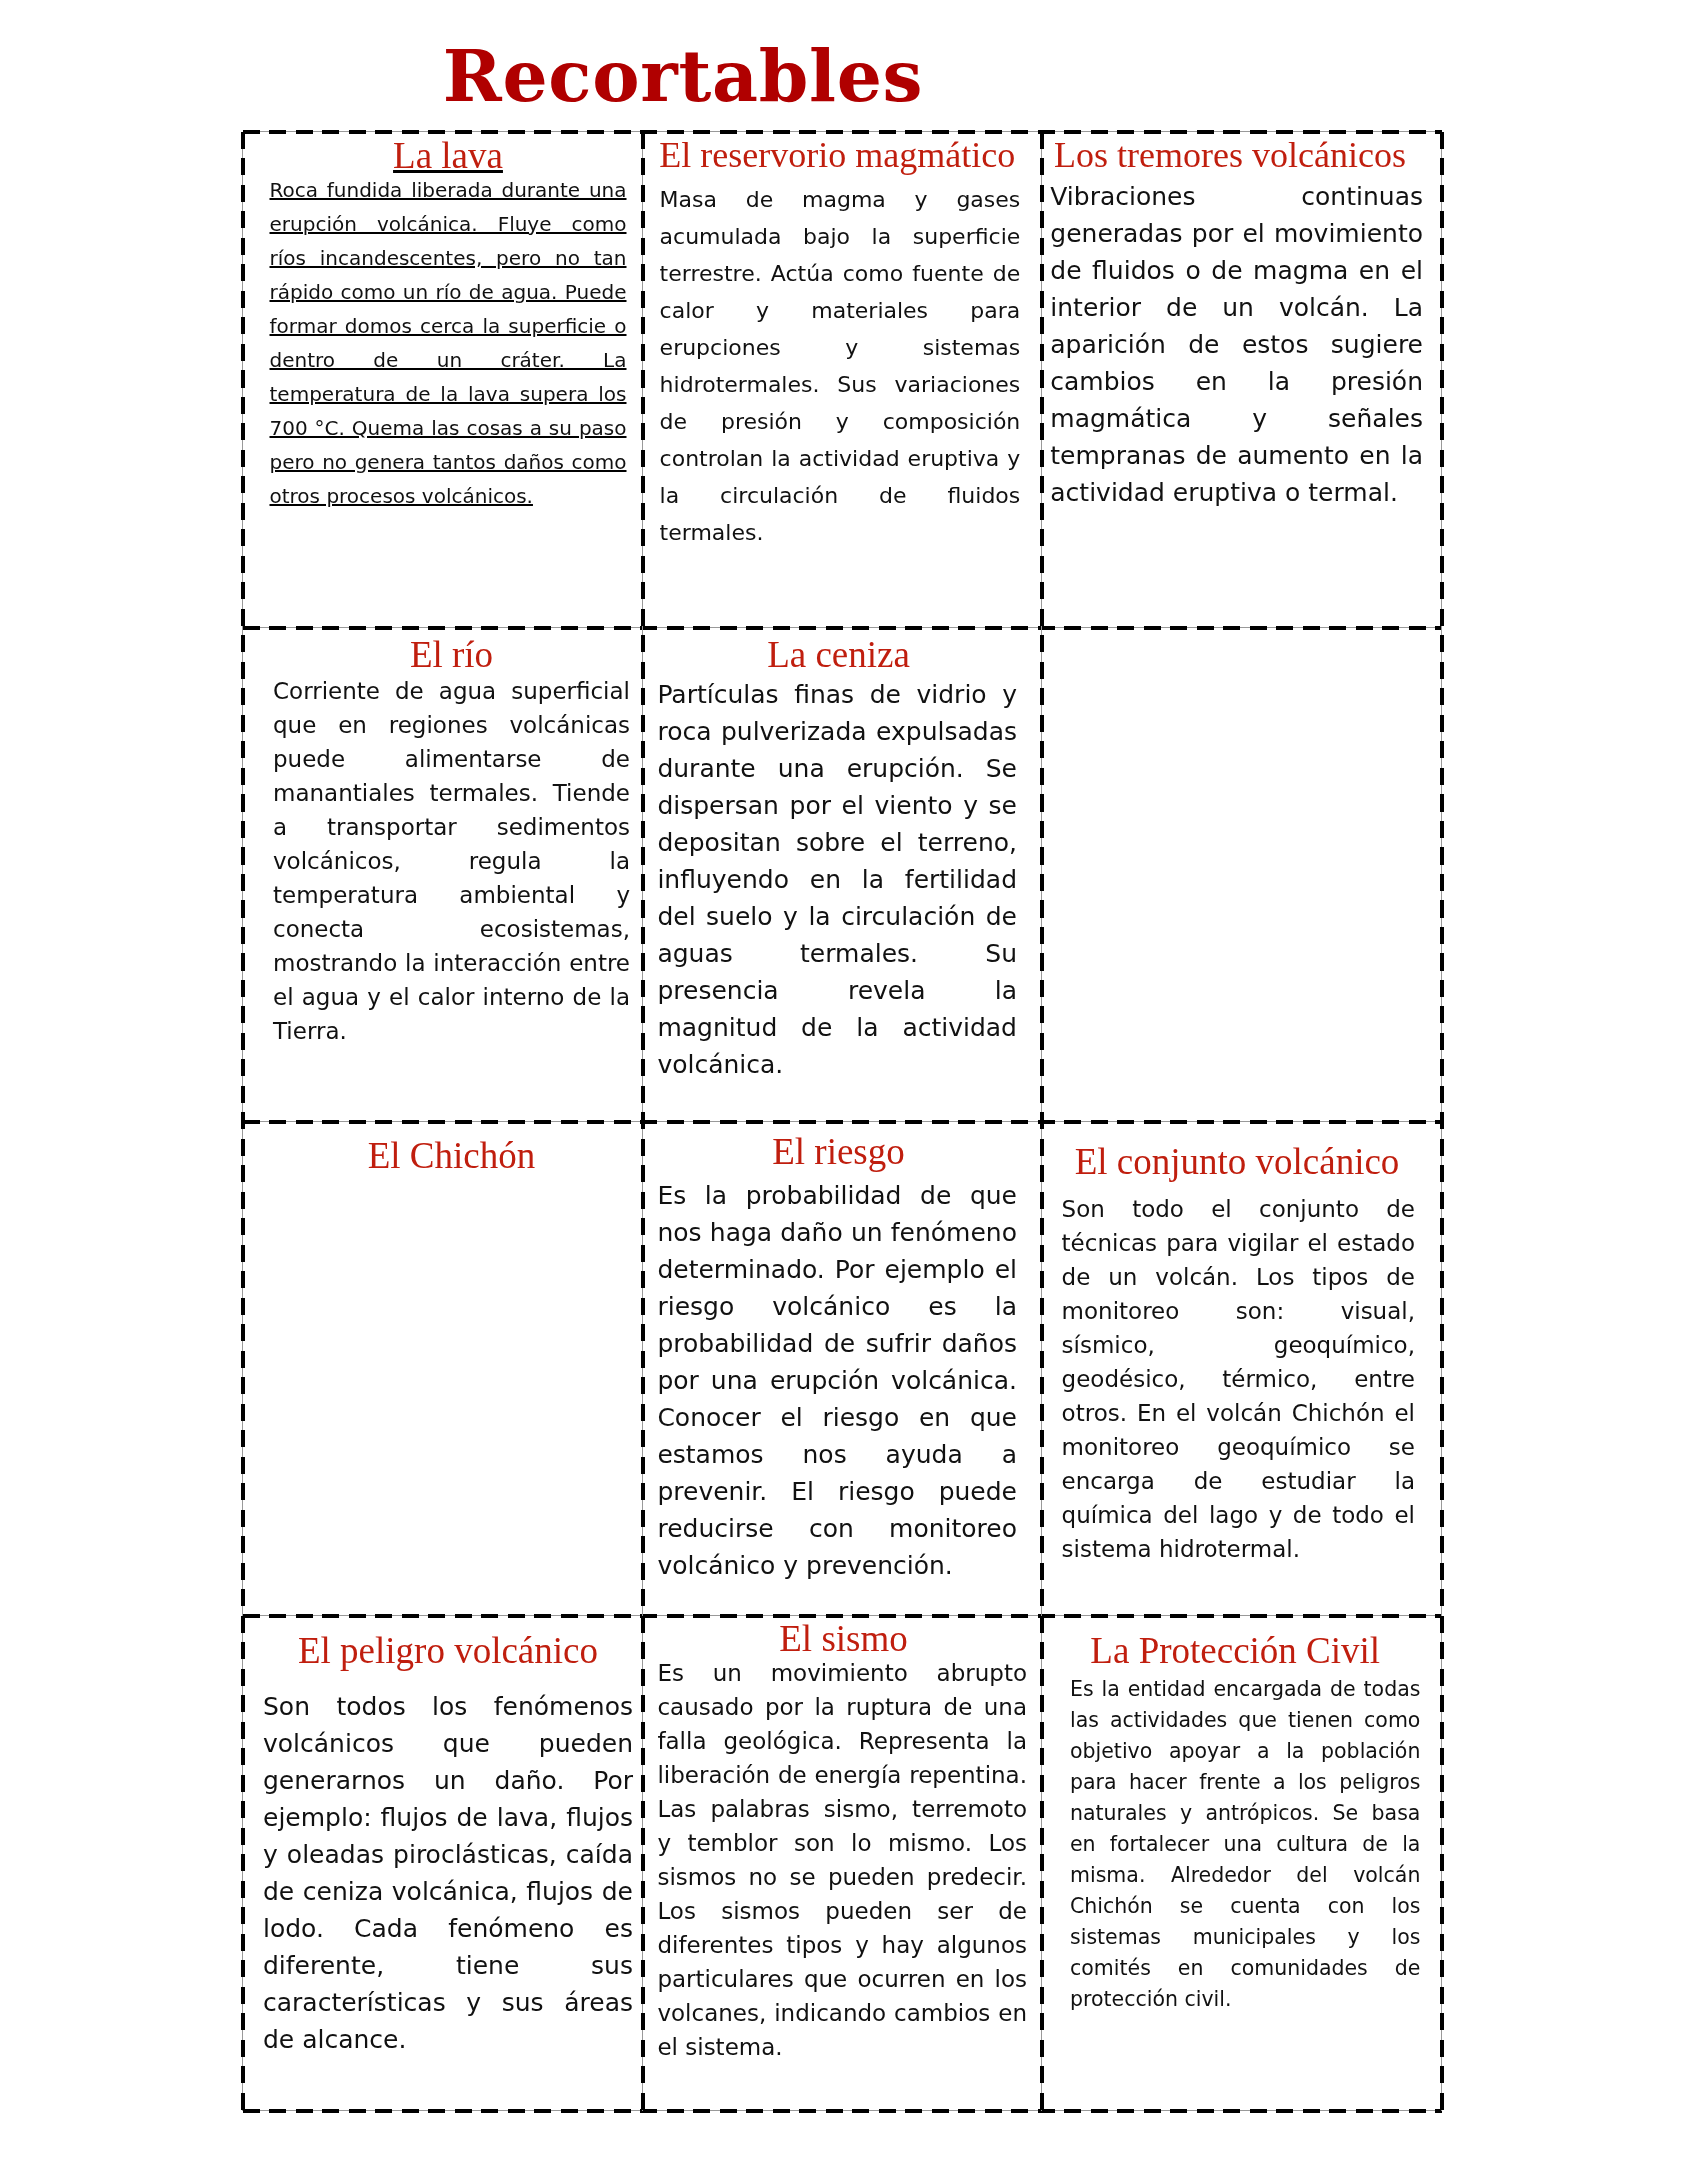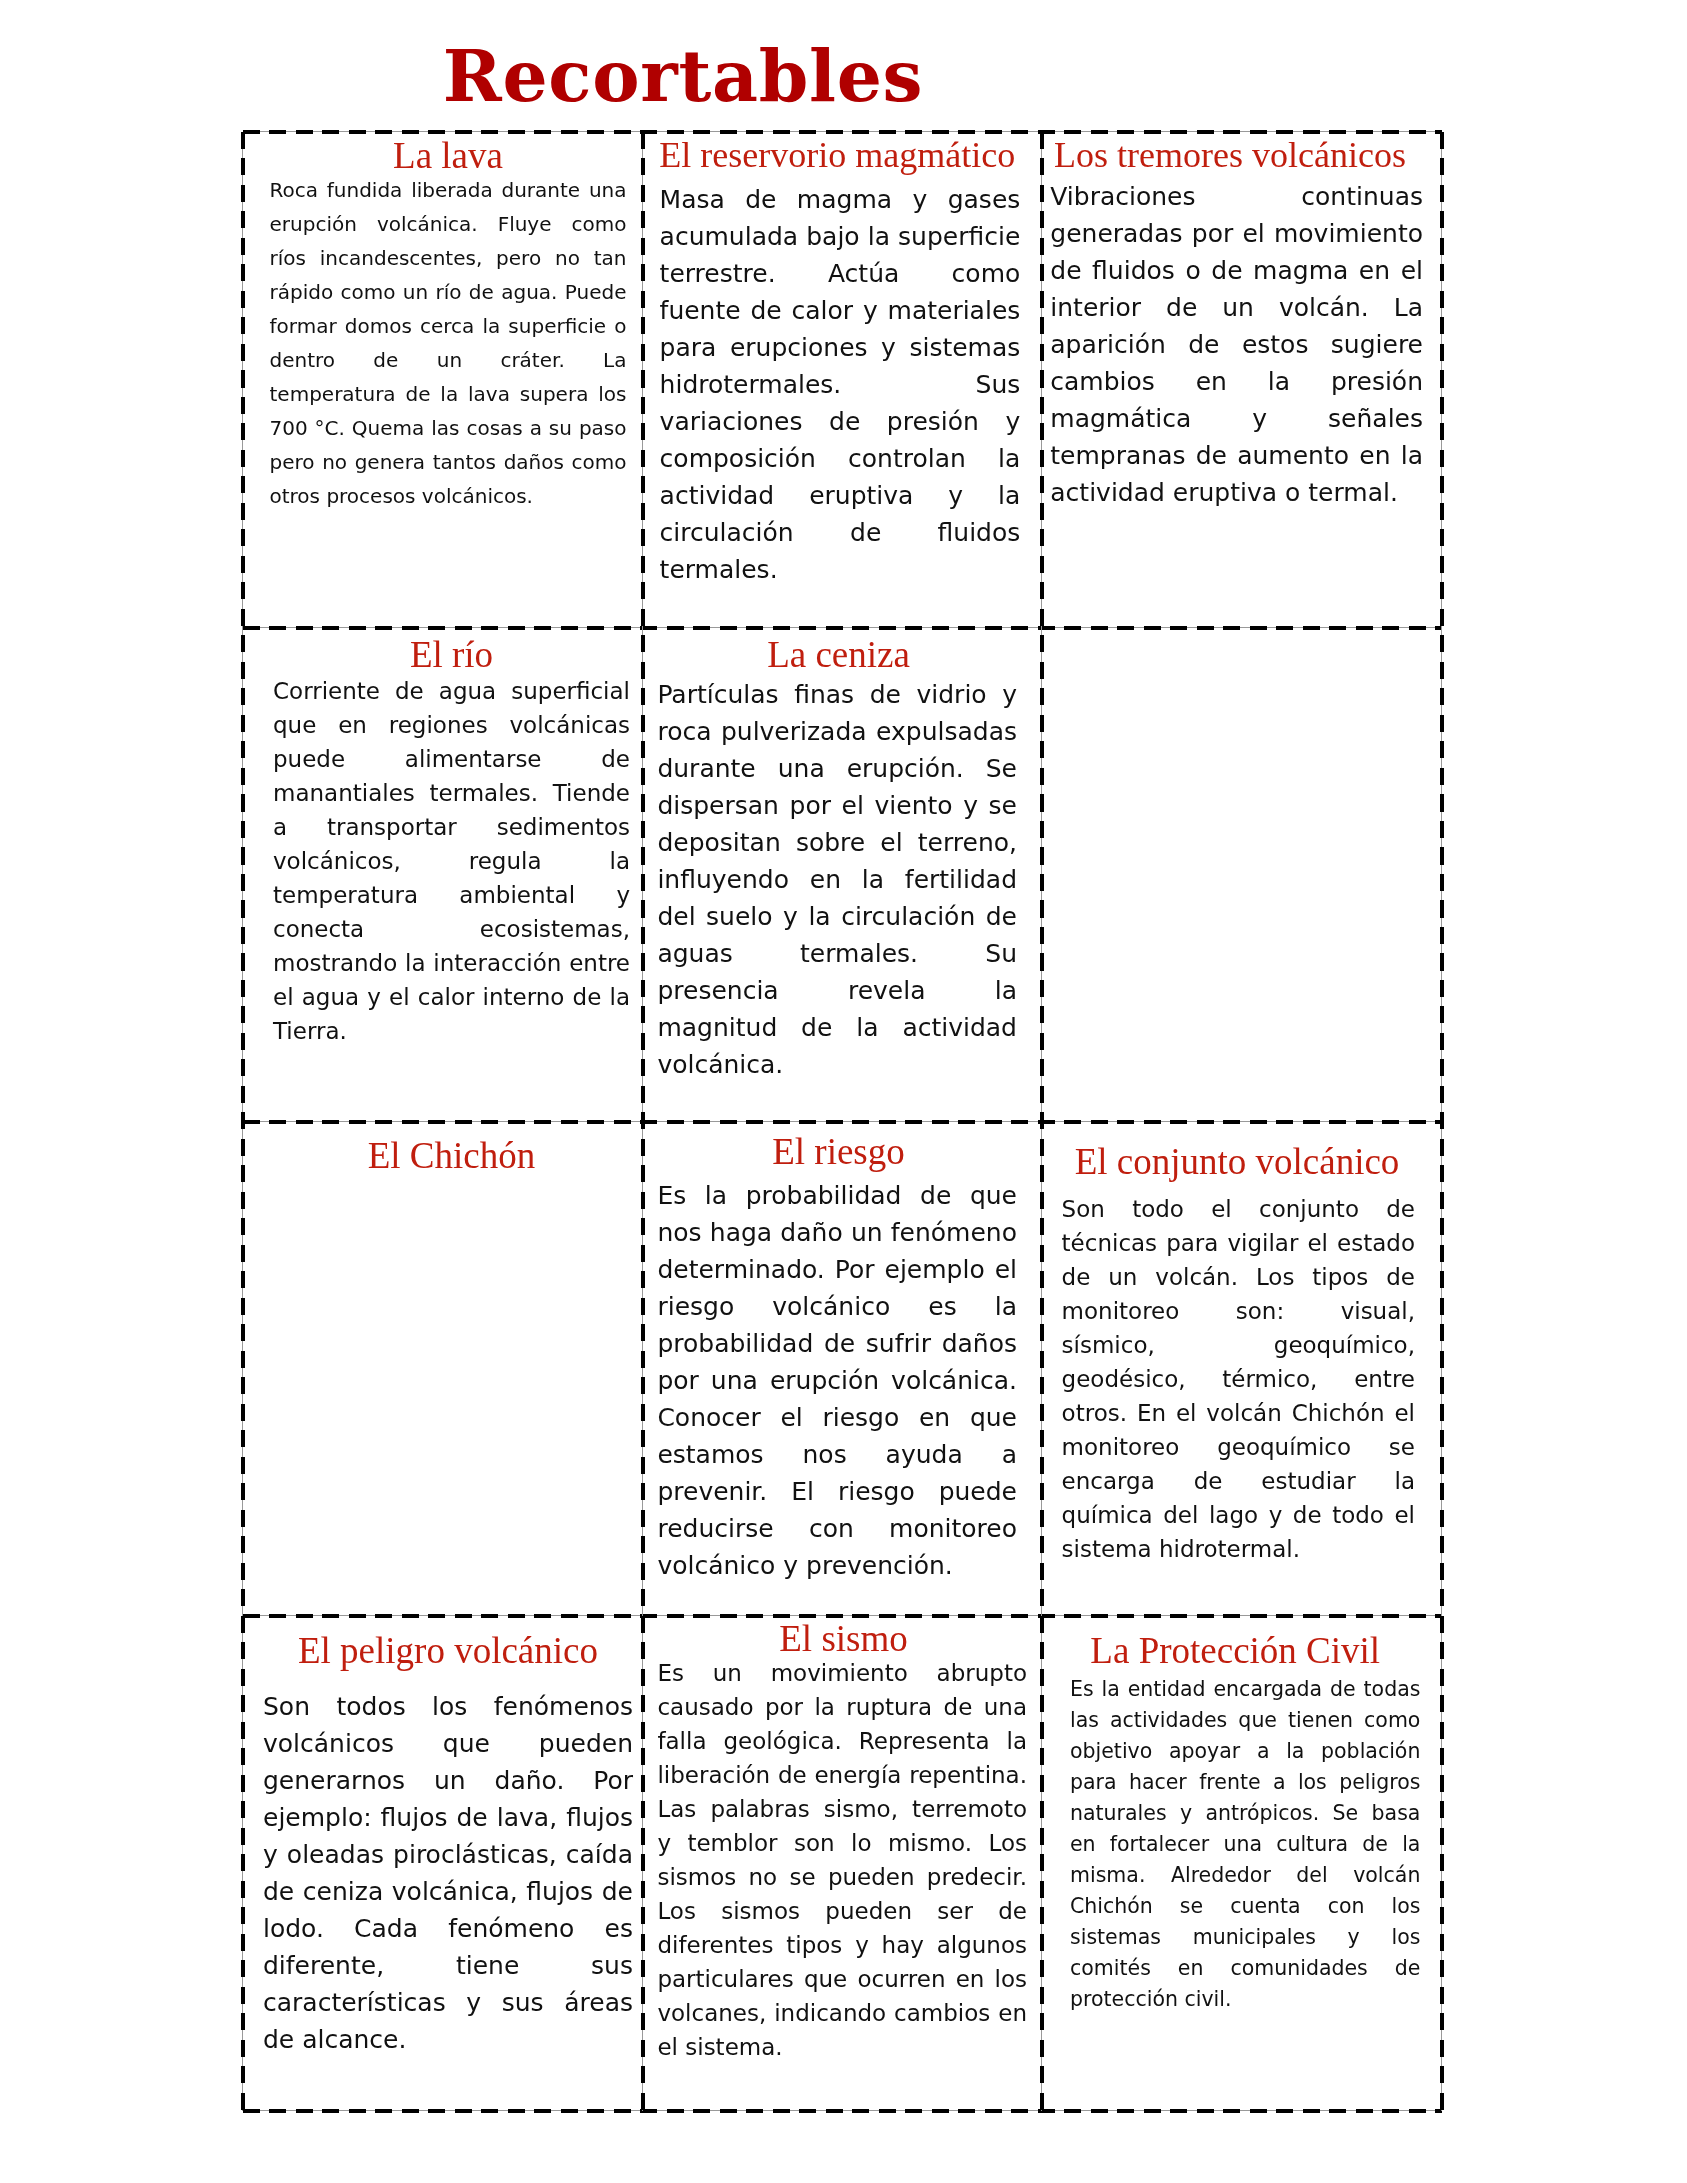--- a/index.html
+++ b/index.html
@@ -34,27 +34,27 @@
       font-family: "DejaVu Sans", sans-serif; hyphens: none;
     }
   </style>
 </head>
 <body>
 
 <div class="title">Recortables</div>
 
 <div class="grid">
 
-  <div class="cell" style="left:26.5px;top:4px;width:357px;height:490px;">
+  <div class="cell" style="left:26.5px;top:4px;width:357px;height:490px;text-decoration:underline;">
     <h2 style="margin-top:0px;">La lava</h2>
     <p style="font-size:20px;line-height:34px;margin-top:-4px;">Roca fundida liberada durante una erupción volcánica. Fluye como ríos incandescentes, pero no tan rápido como un río de agua. Puede formar domos cerca la superficie o dentro de un cráter. La temperatura de la lava supera los 700 °C. Quema las cosas a su paso pero no genera tantos daños como otros procesos volcánicos.</p>
   </div>
   <div class="cell" style="left:406px;top:4px;width:370px;height:490px;">
     <h2 style="font-size:36px;margin-left:-6.6px;margin-right:-13.2px;">El reservorio magmático</h2>
-    <p style="font-size:25px;line-height:37px;margin-top:5.3px;margin-left:10.6px;margin-right:-1.3px;">Masa de magma y gases acumulada bajo la superficie terrestre. Actúa como fuente de calor y materiales para erupciones y sistemas hidrotermales. Sus variaciones de presión y composición controlan la actividad eruptiva y la circulación de fluidos termales.</p>
+    <p style="font-size:22px;line-height:37px;margin-top:5.3px;margin-left:10.6px;margin-right:-1.3px;">Masa de magma y gases acumulada bajo la superficie terrestre. Actúa como fuente de calor y materiales para erupciones y sistemas hidrotermales. Sus variaciones de presión y composición controlan la actividad eruptiva y la circulación de fluidos termales.</p>
   </div>
   <div class="cell" style="left:802px;top:4px;width:370px;height:490px;">
     <h2 style="font-size:36px;margin-left:-13.2px;margin-right:-13.2px;">Los tremores volcánicos</h2>
     <p style="font-size:25px;line-height:37px;margin-top:2.6px;margin-left:5.3px;margin-right:-8px;">Vibraciones continuas generadas por el movimiento de fluidos o de magma en el interior de un volcán. La aparición de estos sugiere cambios en la presión magmática y señales tempranas de aumento en la actividad eruptiva o termal.</p>
   </div>
 
   <div class="cell" style="left:30px;top:503px;width:357px;height:490px;">
     <h2>El río</h2>
     <p style="font-size:23px;line-height:34px;margin-top:-1.3px;">Corriente de agua superficial que en regiones volcánicas puede alimentarse de manantiales termales. Tiende a transportar sedimentos volcánicos, regula la temperatura ambiental y conecta ecosistemas, mostrando la interacción entre el agua y el calor interno de la Tierra.</p>
   </div>

